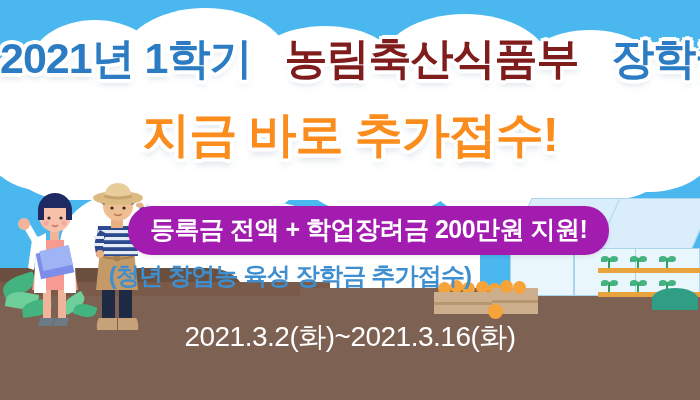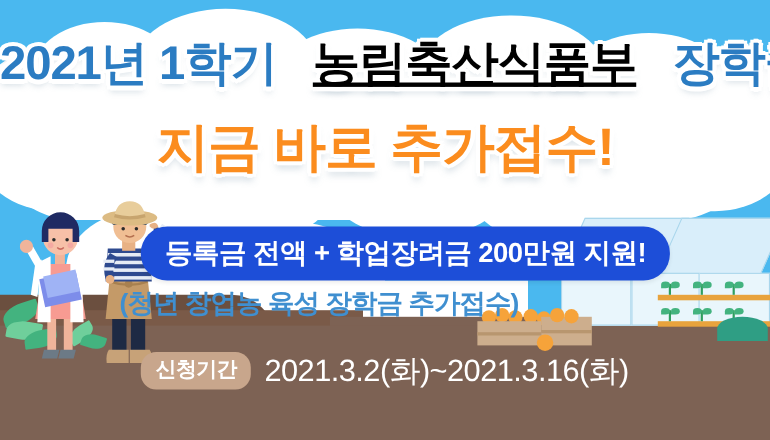--- a/index.html
+++ b/index.html
@@ -92,28 +92,28 @@
       0 5px 6px rgba(120,150,170,.35);
   }
   #line2 {
     top:104px; font-size:48px; line-height:62px;
     text-shadow:
       -3px -3px 0 #fff, 3px -3px 0 #fff, -3px 3px 0 #fff, 3px 3px 0 #fff,
       -4px 0 0 #fff, 4px 0 0 #fff, 0 -4px 0 #fff, 0 4px 0 #fff,
       0 6px 7px rgba(120,150,170,.35);
   }
   .seg-blue  { color:#2b7cc2; }
-  .seg-green { color:#000000;text-decoration:underline; }
+  .seg-green { color:#7f1d1d; }
   .seg-orange{ color:#fb8c1e; }
 
   
   #pill {
     position:absolute; left:128px; top:206px;
     padding:7px 22px 9px 22px; border-radius:24px;
-    background:#1d4ed8; color:#ffffff;
+    background:#a21caf; color:#ffffff;
     font-size:25px; font-weight:bold; letter-spacing:-0.5px;
     white-space:nowrap; box-shadow:0 2px 4px rgba(0,0,0,.08);
   }
   
   #subline {
     position:absolute; left:0; top:260px; width:620px;
     text-align:center; color:#3f8fd0;
     font-size:24px; font-weight:bold; letter-spacing:-0.8px;
     white-space:nowrap; padding-right:40px;
   }
@@ -318,18 +318,17 @@
 
   <div class="headline" id="line2">
     <span class="seg-orange">지금 바로 추가접수!</span>
   </div>
 
   <div id="pill">등록금 전액 + 학업장려금 200만원 지원!</div>
 
   <div id="subline">(청년 창업농 육성 장학금 추가접수)</div>
 
   <div id="periodrow">
-    <span id="period-badge">신청기간</span>
     <span id="period-value">2021.3.2(화)~2021.3.16(화)</span>
   </div>
 
 
 </div>
 
 </body></html>

